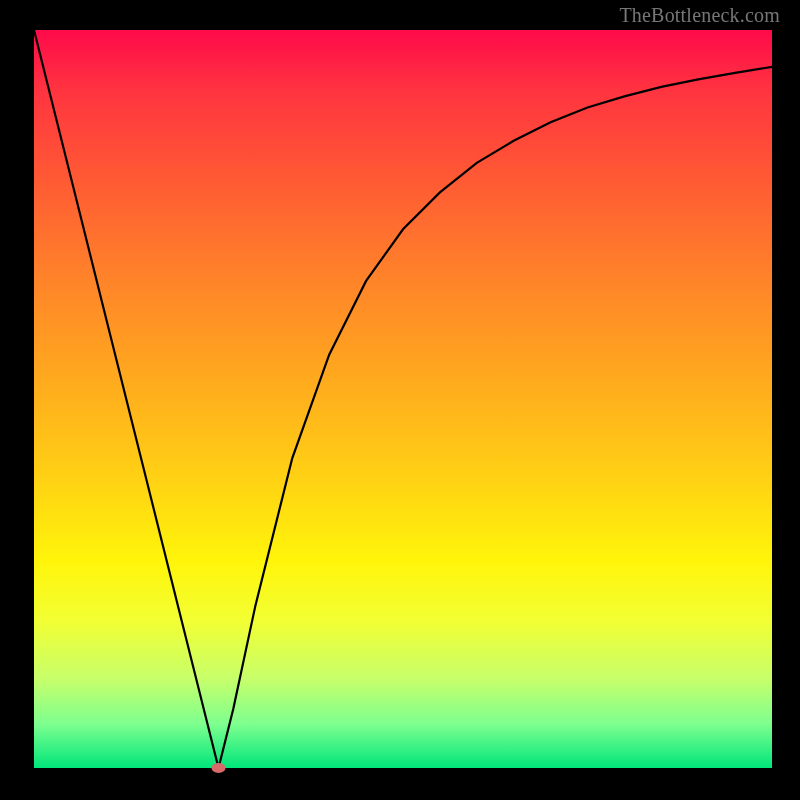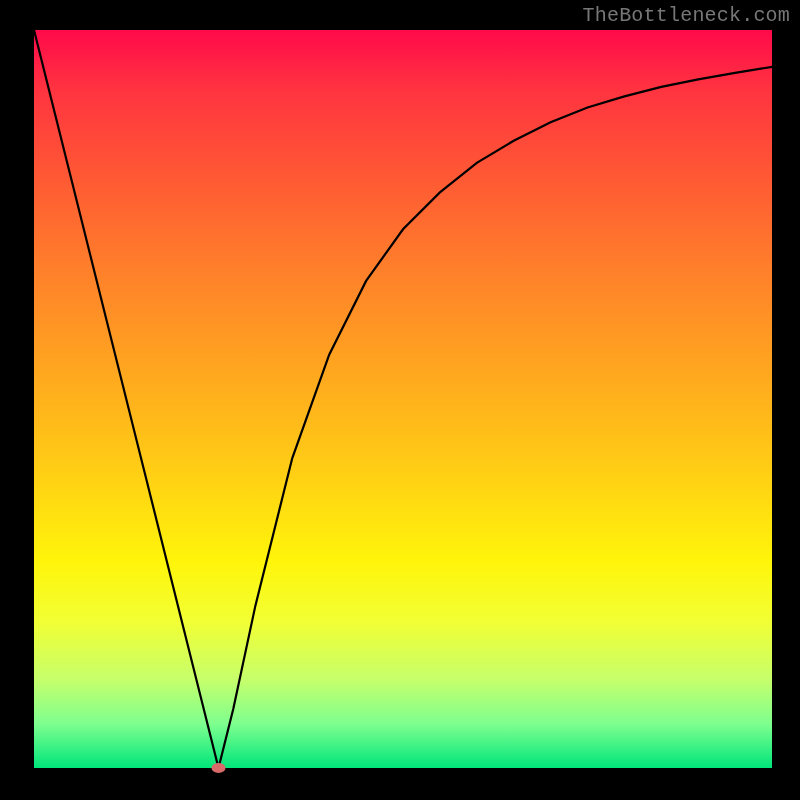--- a/index.html
+++ b/index.html
@@ -13,24 +13,24 @@
   }
   .canvas-wrap {
     position: relative;
     width: 800px;
     height: 800px;
     background: #000;
   }
   .watermark {
     position: absolute;
     top: 4px;
-    right: 10px;
+    right: 20px;
     color: #777;
     font-size: 20px;
-    font-family: Liberation Mono, monospace;
+    font-family: Liberation Serif, serif;
     letter-spacing: 0.2px;
     z-index: 3;
     user-select: none;
   }
   .plot-area {
     position: absolute;
     left: 34px;
     top: 30px;
     width: 738px;
     height: 738px;

